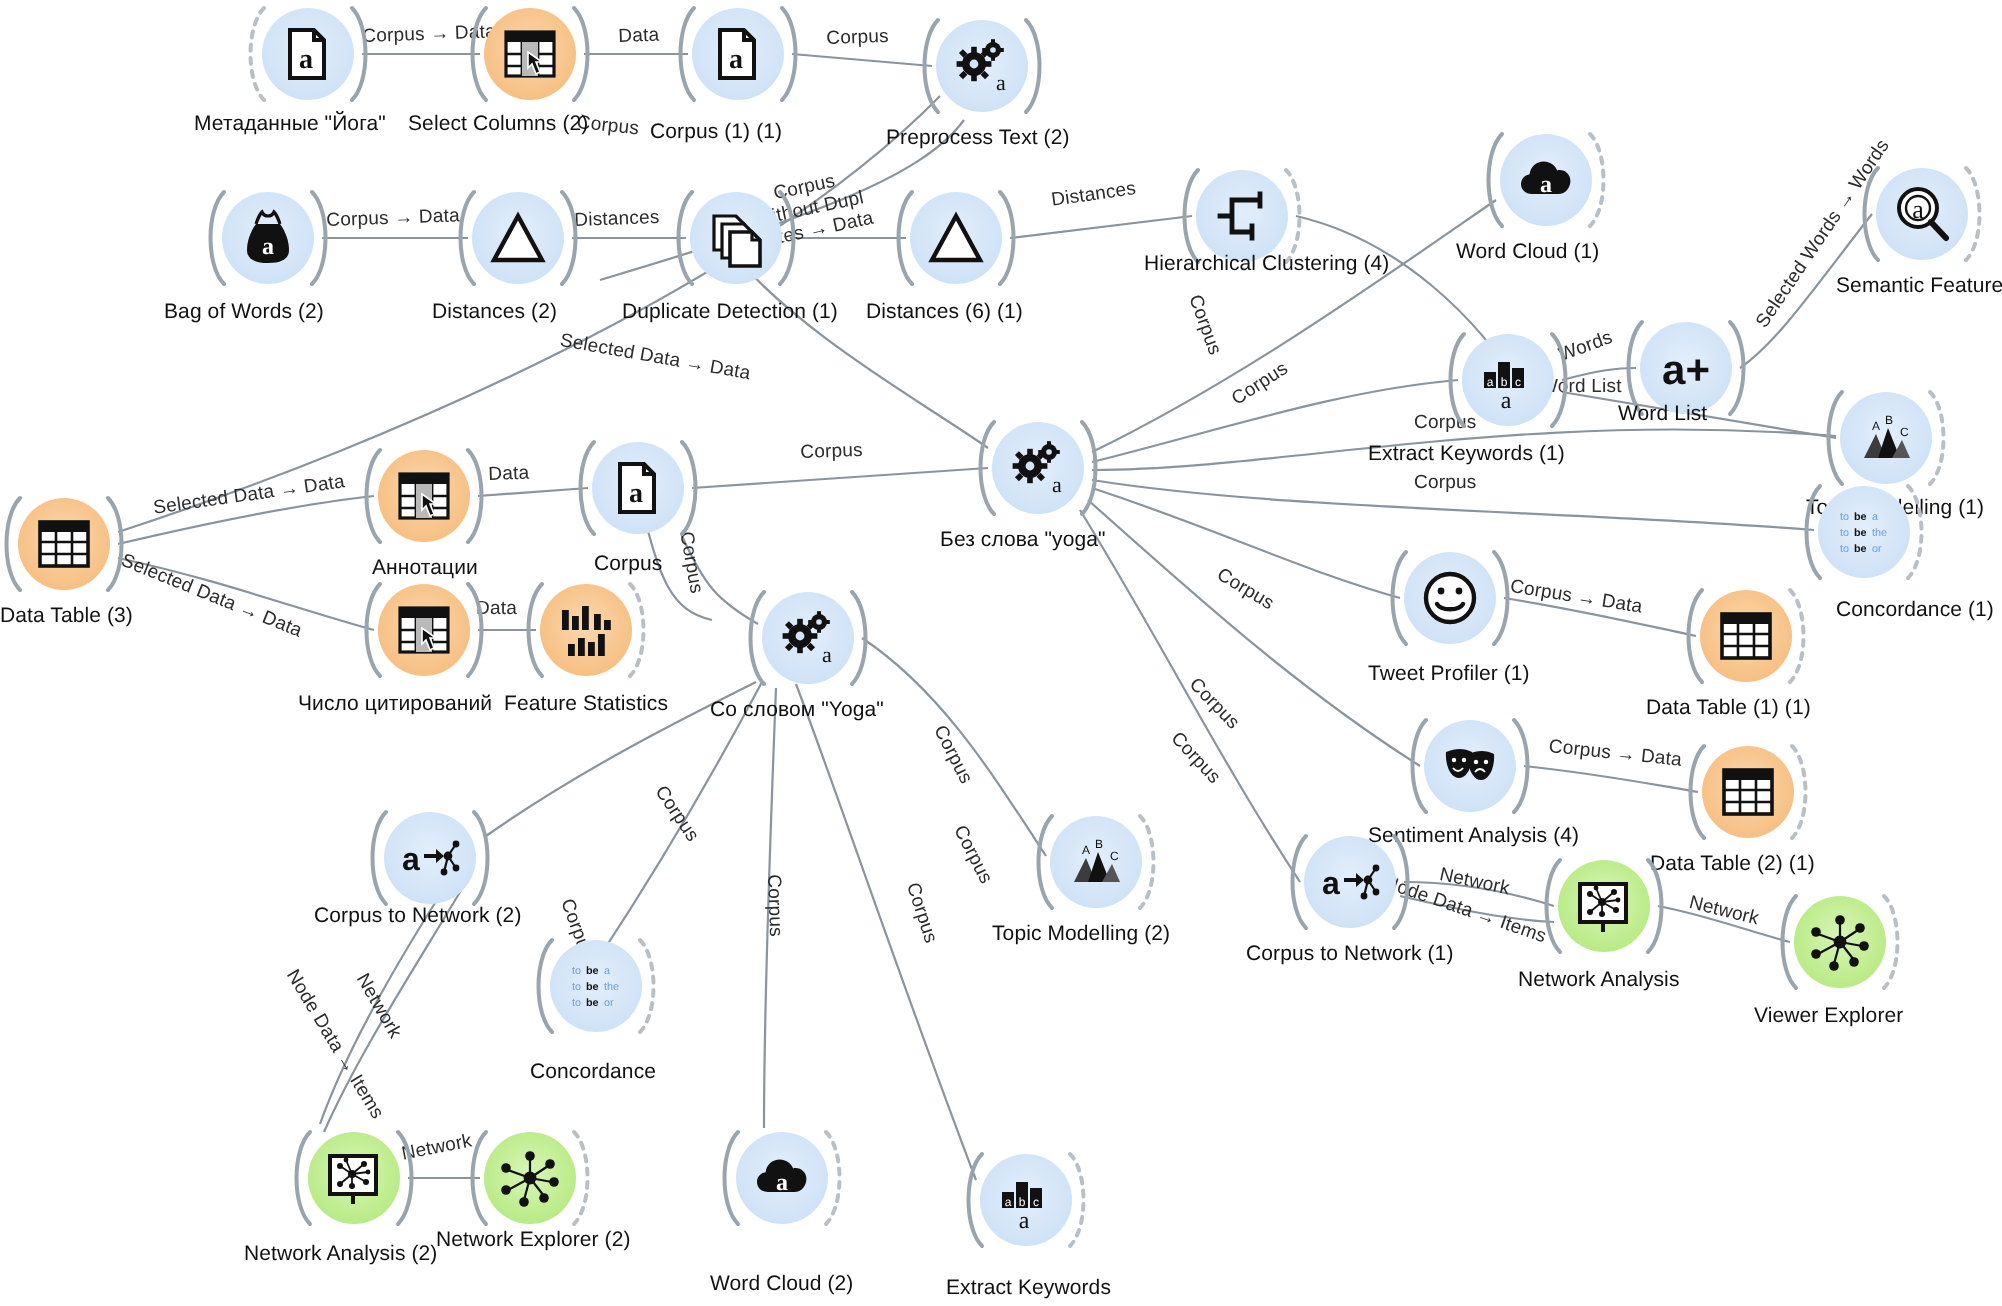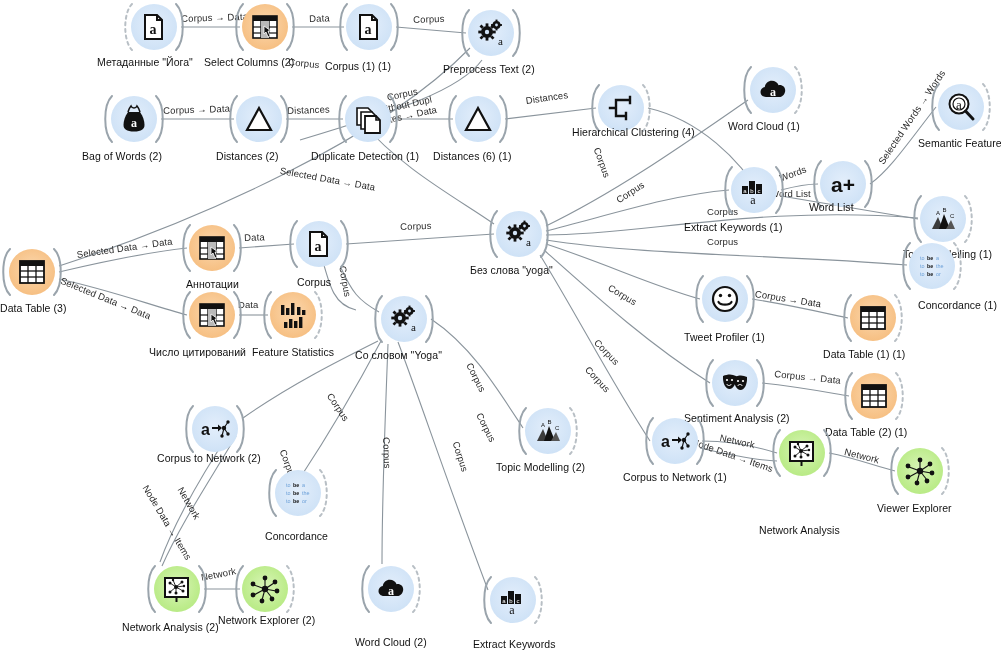--- a/index.html
+++ b/index.html
@@ -784,21 +784,21 @@
               <circle cx="12" cy="12" r="1.1" fill="#fff"></circle>
               <path d="M6.5 16 c1.6 2 3.4 2 5 0" fill="none" stroke="#fff" stroke-width="1"></path>
               <path d="M14 9 c5 -2 9 -2 13 0 c0.5 7 -2.5 13 -6.5 13 S13.5 16 14 9 z" fill="#111"></path>
               <circle cx="18" cy="13" r="1.1" fill="#fff"></circle>
               <circle cx="23" cy="13" r="1.1" fill="#fff"></circle>
               <path d="M17.5 18 c1.6 -2 3.4 -2 5 0" fill="none" stroke="#fff" stroke-width="1"></path>
             </svg>
           </span>
         </div>
       </div>
-      <div class="node-label" style="left: 684px; top: 412px;">Sentiment Analysis (2)</div>
+      <div class="node-label" style="left: 684px; top: 412px;">Sentiment Analysis (4)</div>
       <div class="chan" style="left: 841px; top: 370px;">
         <svg width="14" height="52" viewBox="0 0 14 52">
           <path d="M11 3 C2 12, 2 40, 11 49"></path>
         </svg>
       </div>
       <div class="chan dashed" style="left: 893px; top: 370px;">
         <svg width="14" height="52" viewBox="0 0 14 52">
           <path d="M3 3 C12 12, 12 40, 3 49"></path>
         </svg>
       </div>
@@ -876,21 +876,21 @@
                 <line x1="14" y1="13" x2="8" y2="18"></line>
                 <line x1="14" y1="13" x2="21" y2="17"></line>
                 <line x1="14" y1="13" x2="14" y2="19"></line>
                 <line x1="14" y1="13" x2="11" y2="6"></line>
                 <line x1="14" y1="13" x2="22" y2="12"></line>
               </g>
             </svg>
           </span>
         </div>
       </div>
-      <div class="node-label" style="left: 759px; top: 484px; margin-top: 40px;">Network Analysis</div>
+      <div class="node-label" style="left: 759px; top: 484px;">Network Analysis</div>
       <div class="chan" style="left: 887px; top: 445px;">
         <svg width="14" height="52" viewBox="0 0 14 52">
           <path d="M11 3 C2 12, 2 40, 11 49"></path>
         </svg>
       </div>
       <div class="chan dashed" style="left: 939px; top: 445px;">
         <svg width="14" height="52" viewBox="0 0 14 52">
           <path d="M3 3 C12 12, 12 40, 3 49"></path>
         </svg>
       </div>

